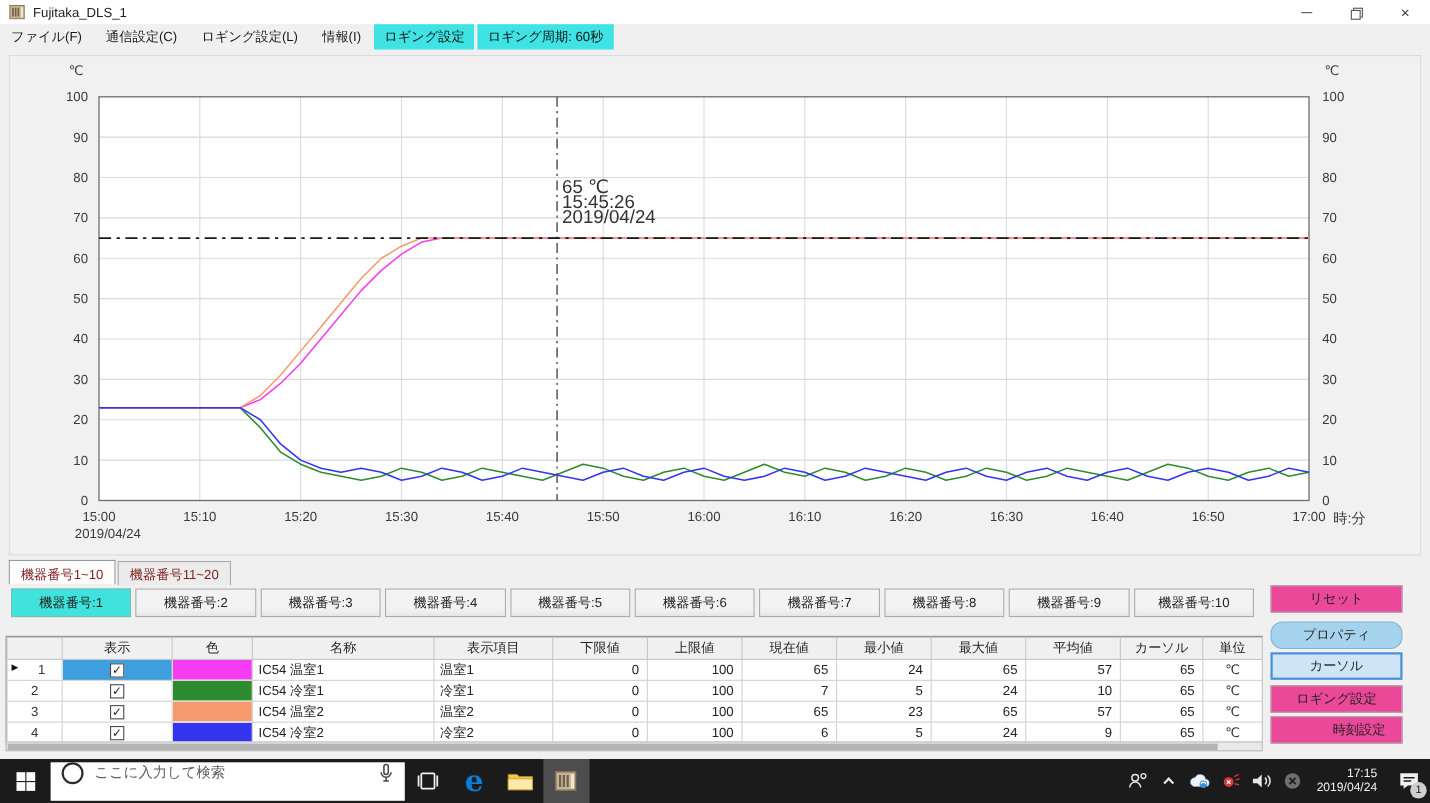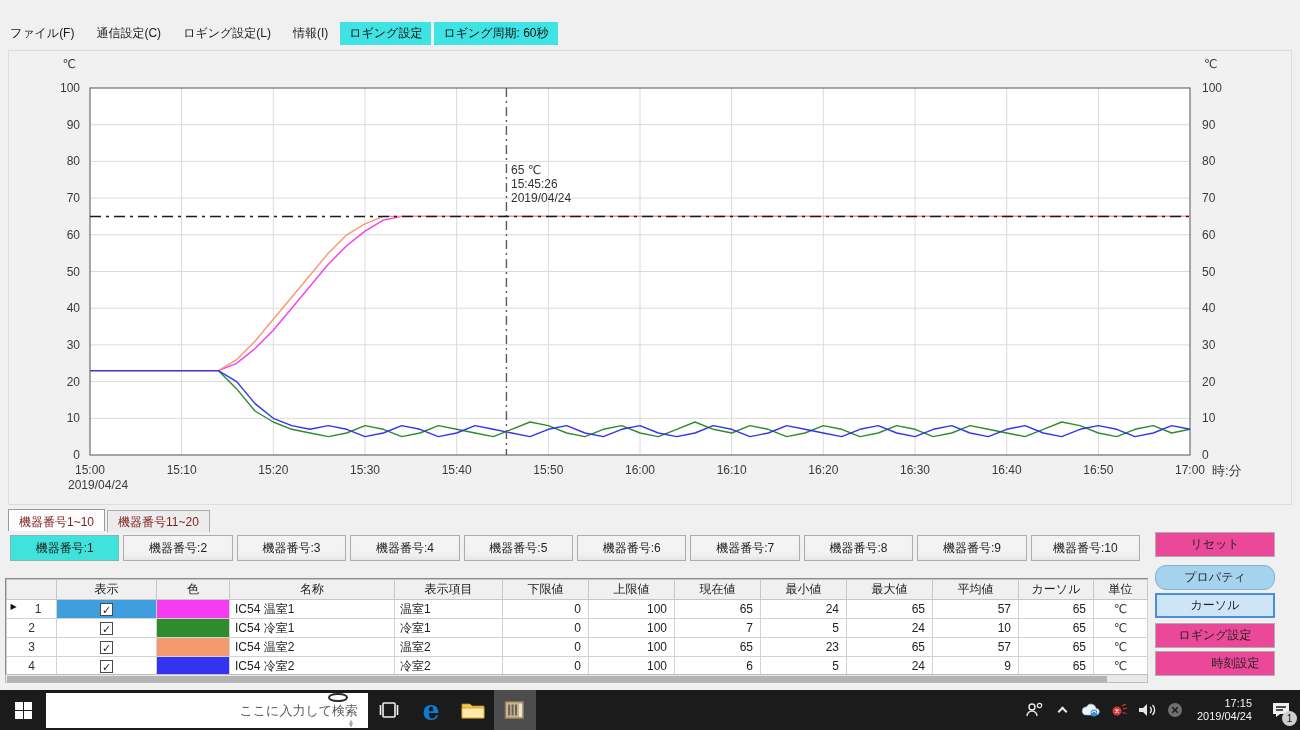--- a/index.html
+++ b/index.html
@@ -23,21 +23,21 @@
   
   .menubar { position:absolute; left:0; top:22px; width:1300px; height:22px; background:#f0f0f0;
     display:flex; align-items:center; font-size:12px; color:#1a1a1a; }
   .menu-item { padding:3px 10px; margin-right:2px; cursor:default; }
   .menu-status { padding:3px 9px; margin-right:3px; background:#3fe3e3; color:#111; }
 
   
   .chart-panel { position:absolute; left:8px; top:50px; width:1284px; height:455px;
     border:1px solid #dcdcdc; background:#f1f1f1; }
   #chart-svg { position:absolute; left:0; top:50px; width:1300px; height:450px; }
-  .cursor-note { position:absolute; left:511px; top:163px; font-size:12px; color:#333; line-height:14px; z-index:5; }
+  .cursor-note { position:absolute; left:511px; top:163px; font-size:17px; color:#333; line-height:14px; z-index:5; }
 
   
   .tabstrip { position:absolute; left:8px; top:510px; height:22px; display:flex; font-size:12px; color:#7f1d1d; }
   .tab { padding:3px 10px 4px; border:1px solid #ababab; border-bottom:none; background:#ececec; margin-right:2px; }
   .tab.active { background:#fdfdfd; position:relative; top:-1px; padding-top:4px; border-color:#9a9a9a; }
 
   
   .devrow { position:absolute; left:10px; top:535px; width:1130px; height:26px; display:flex; gap:4px; }
   .devbtn { flex:1; border:1px solid #adadad; background:#f3f3f3; box-shadow:inset 0 -6px 8px -6px #d8d8d8;
     font-size:12px; color:#222; display:flex; align-items:center; justify-content:center; }
@@ -67,40 +67,61 @@
   .swatch { width:100%; height:100%; }
   .hscroll { position:absolute; left:5px; top:674px; width:1143px; height:9px; background:#e9e9e9; border:1px solid #bdbdbd; }
   .hscroll .thumb { position:absolute; left:1px; top:1px; width:1100px; height:6px; background:#b4b4b4; }
 
   
   .taskbar { position:absolute; left:0; top:690px; width:1300px; height:40px; background:#1b1b1b;
     display:flex; align-items:center; color:#fff; }
   .tb-start { width:46px; height:40px; display:flex; align-items:center; justify-content:center; }
   .winlogo { display:grid; grid-template-columns:8px 8px; grid-template-rows:8px 8px; gap:1px; }
   .winlogo span { background:#fdfdfd; }
-  .tb-search { width:322px; height:35px; background:#ffffff; display:flex; align-items:flex-end; padding:0 10px;flex-direction:column; }
+  .tb-search { width:322px; height:35px; background:#ffffff; display:flex; align-items:flex-start; padding:0 10px; }
   .tb-search .cortana { width:20px; height:20px; border:2.5px solid #2b2b2b; border-radius:50%; margin-right:10px; }
   .tb-search .hint { flex:1; font-size:13px; color:#5a5a5a; }
   .tb-icon { width:42px; height:40px; display:flex; align-items:center; justify-content:center; }
   .tb-icon.appactive { background:rgba(255,255,255,.22); }
   .edge-e { font-size:27px; font-weight:bold; color:#0c7cd4; font-family:"DejaVu Serif",serif; line-height:1; }
   .tb-spacer { flex:1; }
   .tray { display:flex; align-items:center; height:40px; }
   .tray-ic { width:24px; height:40px; display:flex; align-items:center; justify-content:center; margin:0 2px; }
   .chevron-up { width:7px; height:7px; border-left:2px solid #e8e8e8; border-top:2px solid #e8e8e8; transform:rotate(45deg); margin-top:3px; }
   .clock { text-align:right; font-size:11px; line-height:13px; margin:0 10px 0 8px; color:#f2f2f2; }
   .action-center { position:relative; width:38px; height:40px; display:flex; align-items:center; justify-content:center; }
   .ac-badge { position:absolute; right:3px; bottom:4px; width:15px; height:15px; border-radius:50%;
     background:#cfcfcf; color:#111; font-size:10px; display:flex; align-items:center; justify-content:center; }
 </style>
 </head>
 <body>
 
 <div id="app">
 
+  <div class="titlebar">
+    <svg class="appicon" viewBox="0 0 16 14">
+      <rect x="1" y="1" width="13" height="12" fill="#c9b794" stroke="#8a7a60" stroke-width="1"></rect>
+      <rect x="3" y="3" width="1.5" height="8" fill="#6e6152"></rect>
+      <rect x="5.5" y="3" width="1.5" height="8" fill="#6e6152"></rect>
+      <rect x="8" y="3" width="1.5" height="8" fill="#6e6152"></rect>
+      <rect x="11" y="2.5" width="2" height="9.5" fill="#efe6d2"></rect>
+    </svg>
+    <span class="title">Fujitaka_DLS_1</span>
+    <div class="win-controls">
+      <div class="win-btn">
+          <span class="min-glyph"></span>
+        </div>
+      <div class="win-btn">
+          <span class="restore-glyph"></span>
+        </div>
+      <div class="win-btn">
+          <span class="close-glyph">×</span>
+        </div>
+    </div>
+  </div>
 
   <div class="menubar">
       <span class="menu-item">ファイル(F)</span>
       <span class="menu-item">通信設定(C)</span>
       <span class="menu-item">ロギング設定(L)</span>
       <span class="menu-item">情報(I)</span>
       <span class="menu-status" style="background: rgb(63, 227, 227);">ロギング設定</span>
       <span class="menu-status" style="background: rgb(63, 227, 227);">ロギング周期: 60秒</span>
     </div>
 

